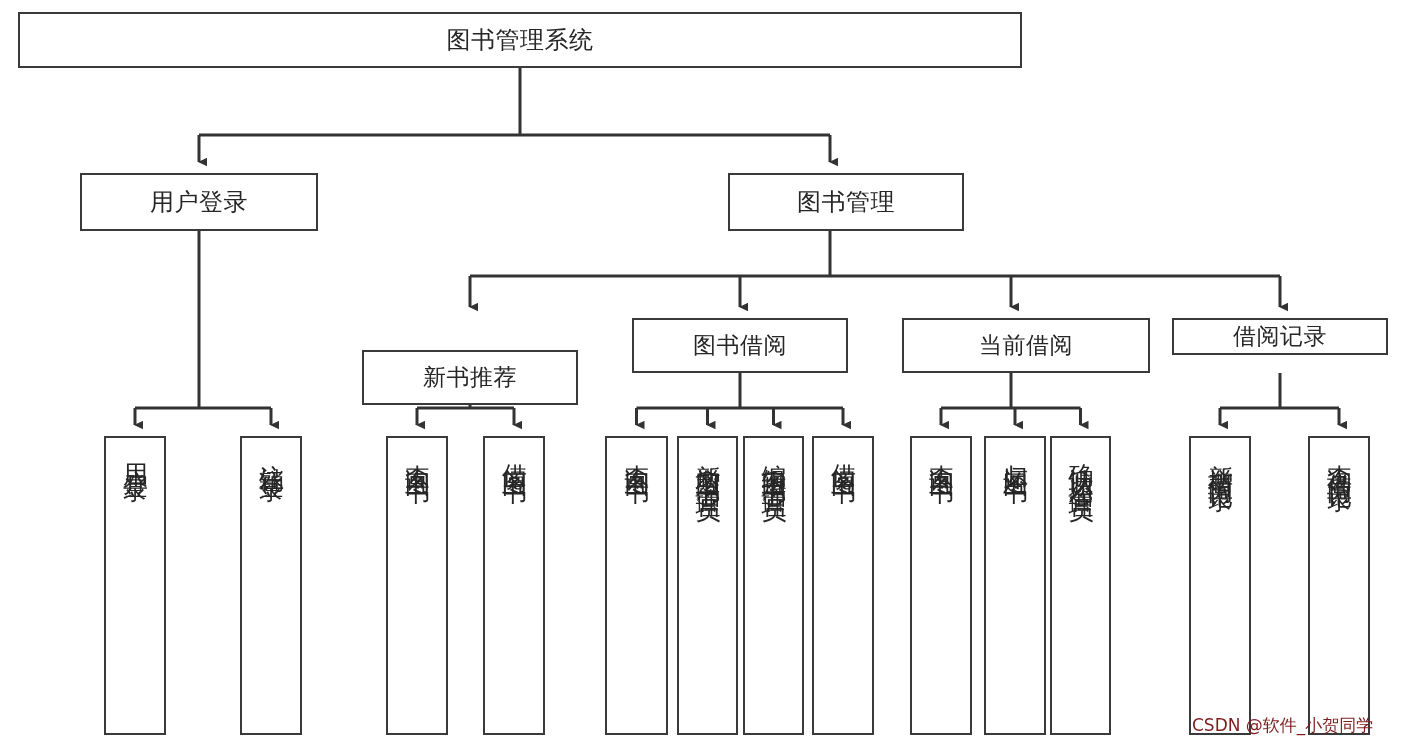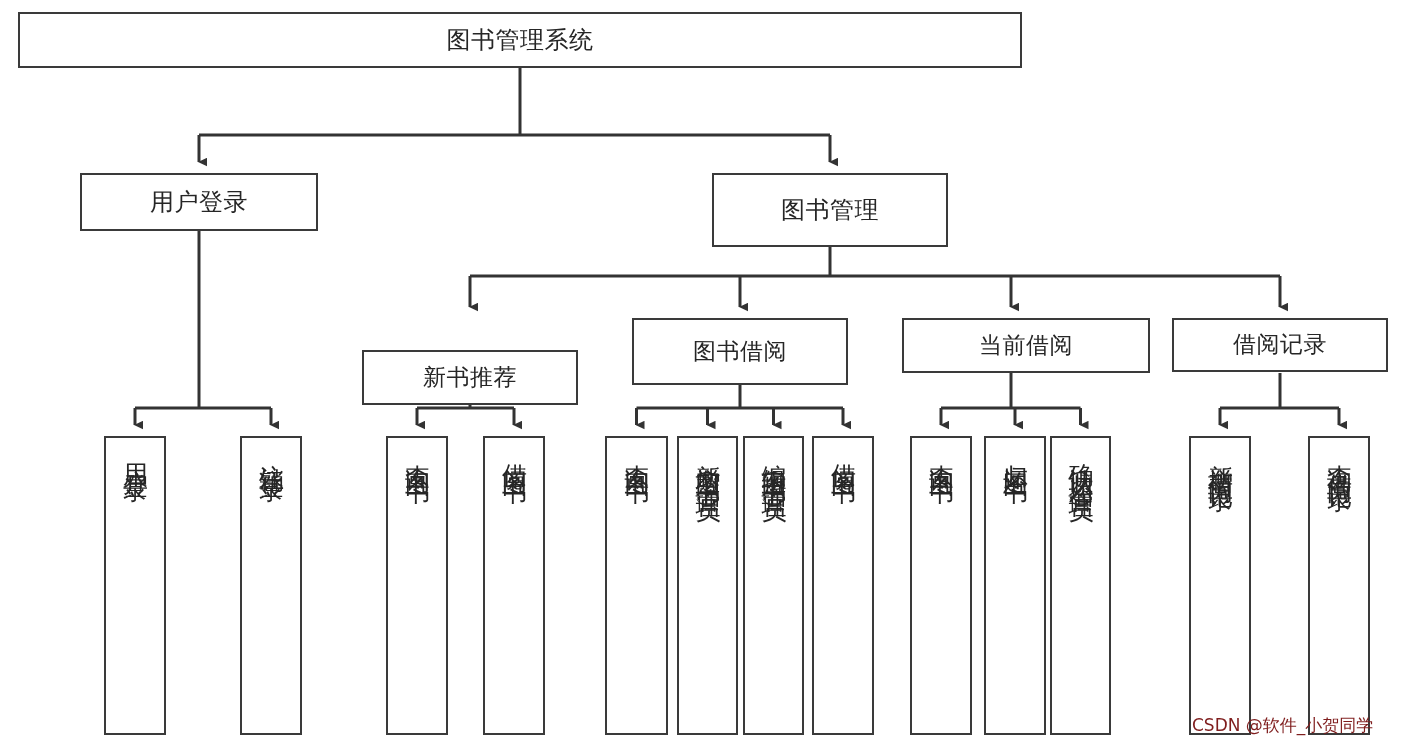--- a/index.html
+++ b/index.html
@@ -120,34 +120,34 @@
       </g>
   </svg>
 
   <div class="node root horizontal" style="left: 18px; top: 12px; width: 1004px; height: 56px; border-color: rgb(58, 58, 58);">
     <span class="label">图书管理系统</span>
   </div>
 
   <div class="node lvl2 horizontal" style="left: 80px; top: 173px; width: 238px; height: 58px; border-color: rgb(58, 58, 58);">
     <span class="label">用户登录</span>
   </div>
-  <div class="node lvl2 horizontal" style="left: 712px; top: 173px; width: 236px; height: 74px; border-color: rgb(58, 58, 58);">
+  <div class="node lvl2 horizontal" style="left: 728px; top: 173px; width: 236px; height: 58px; border-color: rgb(58, 58, 58);">
     <span class="label">图书管理</span>
   </div>
 
   <div class="node lvl3 horizontal" style="left: 362px; top: 318px; width: 216px; height: 55px; border-color: rgb(58, 58, 58); margin-top: 32px;">
     <span class="label">新书推荐</span>
   </div>
-  <div class="node lvl3 horizontal" style="left: 632px; top: 318px; width: 216px; height: 67px; border-color: rgb(58, 58, 58);">
+  <div class="node lvl3 horizontal" style="left: 632px; top: 318px; width: 216px; height: 55px; border-color: rgb(58, 58, 58);">
     <span class="label">图书借阅</span>
   </div>
   <div class="node lvl3 horizontal" style="left: 902px; top: 318px; width: 248px; height: 55px; border-color: rgb(58, 58, 58); justify-content: center;">
     <span class="label">当前借阅</span>
   </div>
-  <div class="node lvl3 horizontal" style="left: 1172px; top: 318px; width: 216px; height: 54px; border-color: rgb(58, 58, 58);">
+  <div class="node lvl3 horizontal" style="left: 1172px; top: 318px; width: 216px; height: 37px; border-color: rgb(58, 58, 58);">
     <span class="label">借阅记录</span>
   </div>
 
   <div class="node leaf vertical" style="left: 104px; top: 436px; width: 62px; height: 299px; border-color: rgb(58, 58, 58);">
     <span class="label">用户登录</span>
   </div>
   <div class="node leaf vertical" style="left: 240px; top: 436px; width: 62px; height: 299px; border-color: rgb(58, 58, 58);">
     <span class="label">注销登录</span>
   </div>
   <div class="node leaf vertical" style="left: 386px; top: 436px; width: 62px; height: 299px; border-color: rgb(58, 58, 58);">

